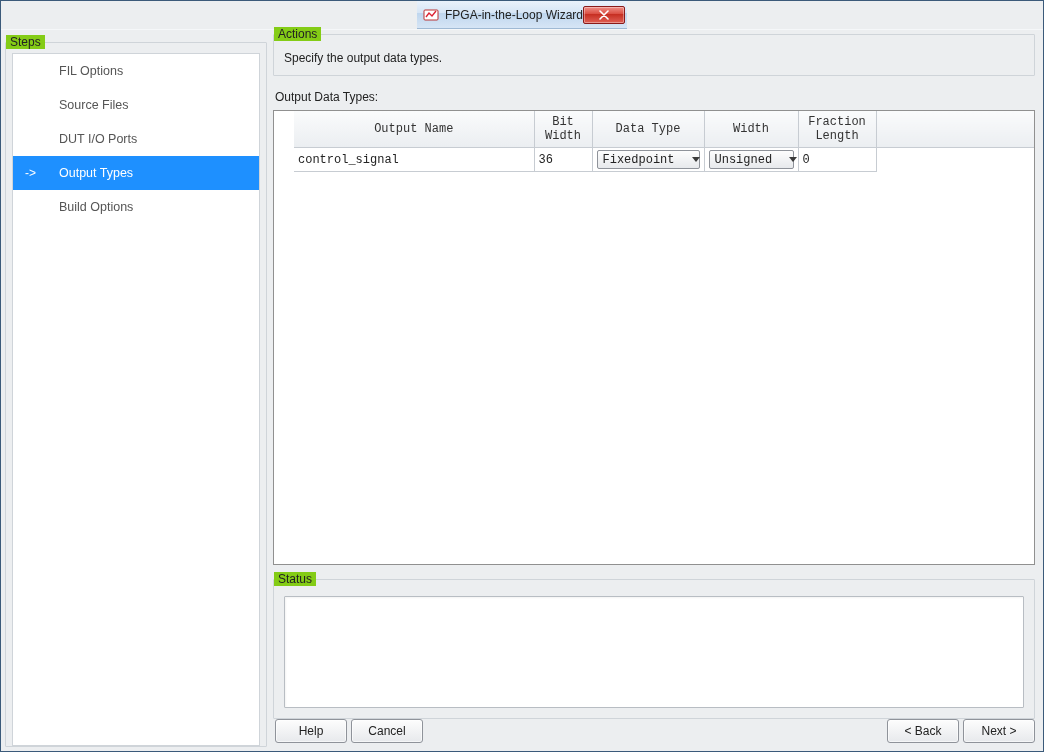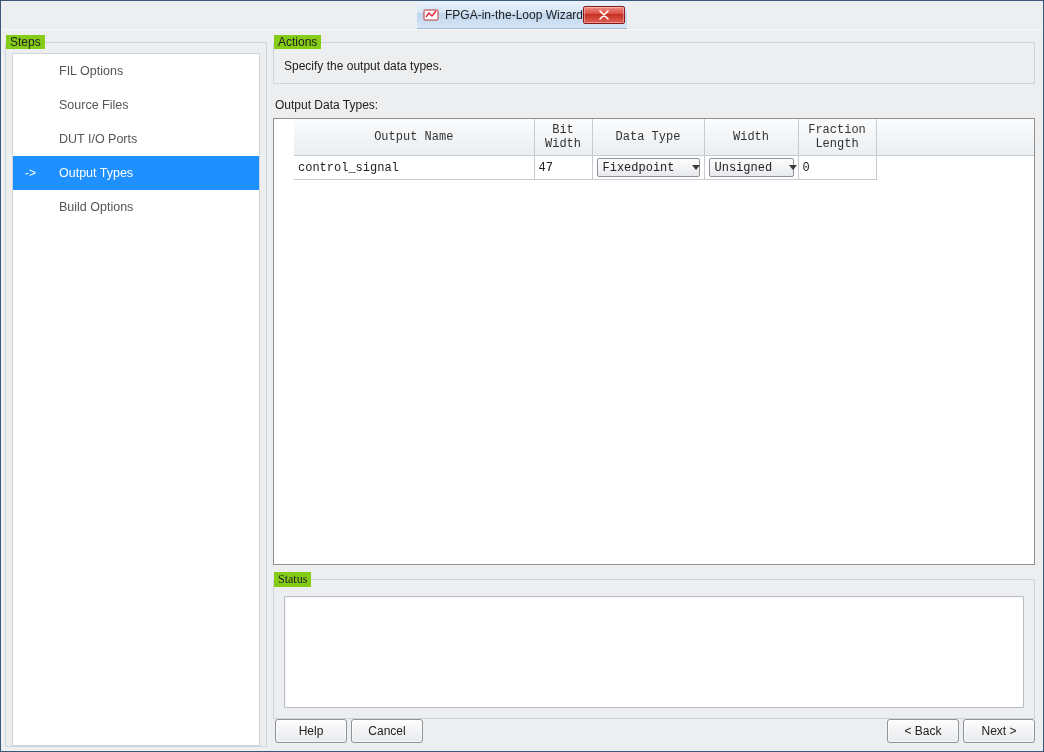--- a/index.html
+++ b/index.html
@@ -35,21 +35,21 @@
     color: #fff; font-weight: bold; cursor: pointer;
     box-shadow: inset 0 0 0 1px rgba(255,255,255,0.35);
   }
   .close-btn svg { width: 10px; height: 10px; }
 
   .client {
     flex: 1; display: flex; border-top: 1px solid #f5f7f9; background: #eceef0;
   }
 
   .sidebar-wrap { width: 266px; padding: 4px 0 4px 4px; display: flex; flex-direction: column; }
-  .groupbox { position: relative; border: 1px solid #cfd4d9; border-radius: 1px; margin-top: 8px; background: transparent; }
+  .groupbox { position: relative; border: 1px solid #cfd4d9; border-radius: 1px; margin-top: 0; background: transparent; }
   .groupbox > .legend {
     position: absolute; top: -8px; left: 0; background: #84cc16; padding: 0 4px; font-size: 12px; color: #222;
   }
 
   .sidebar-group { flex: 1; margin-top: 8px; }
   .sidebar-table { border: 1px solid #cfd4d9; background: #fff; height: calc(100% - 10px); margin: 10px 6px 6px 6px; overflow: hidden; }
   .step-row { display: flex; align-items: center; height: 34px; color: #555; }
   .step-row .marker { width: 44px; text-align: left; padding-left: 12px; color: #fff; visibility: hidden; }
   .step-row .step-label { flex: 1; padding-left: 2px; font-size: 12.5px; }
   .step-row.active { background: #1e90ff; color: #fff; }
@@ -85,21 +85,21 @@
     border: 1px solid #8f939a; border-radius: 2px;
     background: linear-gradient(to bottom,#fdfdfd,#e7e9ec);
     height: 19px; font-family: "Courier New", monospace; font-size: 12px;
     padding: 0 2px 0 5px; cursor: pointer; gap: 13px;
   }
   .fake-select .tri {
     width: 0; height: 0; border-left: 4px solid transparent; border-right: 4px solid transparent;
     border-top: 5px solid #3a3a3a; margin-left: 4px;
   }
 
-  .status-group { margin-top: 14px; height: 140px; font-family: Liberation Serif, serif; }
+  .status-group { margin-top: 14px; height: 140px; }
   .status-box { margin: 16px 10px 10px 10px; height: calc(100% - 26px); border: 1px solid #b8bdc3; background: #fff; border-radius: 1px; box-shadow: inset 1px 1px 2px rgba(0,0,0,0.05); }
 
   .button-row { display: flex; gap: 4px; padding: 0 0 0 2px; align-items: center; }
   .button-row .spacer { flex: 1; }
   .btn {
     min-width: 72px; height: 24px; padding: 0 12px;
     border: 1px solid #8f939a; border-radius: 3px; color: #222;
     background: linear-gradient(to bottom,#fdfdfd,#e7e9ec);
     font-size: 12px; cursor: pointer;
     box-shadow: inset 0 0 0 1px rgba(255,255,255,0.6);
@@ -179,21 +179,21 @@
                 <th>Bit Width</th>
                 <th>Data Type</th>
                 <th>Width</th>
                 <th>Fraction Length</th>
                 <th style="border-right:none;"></th>
               </tr>
             </thead>
             <tbody>
               <tr>
                 <td class="cell-input-like">control_signal</td>
-                <td>47</td>
+                <td>36</td>
                 <td class="dropdown-cell">
                   <div class="fake-select">
                     <span>Fixedpoint</span>
                     <span class="tri"></span>
                   </div>
                 </td>
                 <td class="dropdown-cell">
                   <div class="fake-select">
                     <span>Unsigned</span>
                     <span class="tri"></span>

